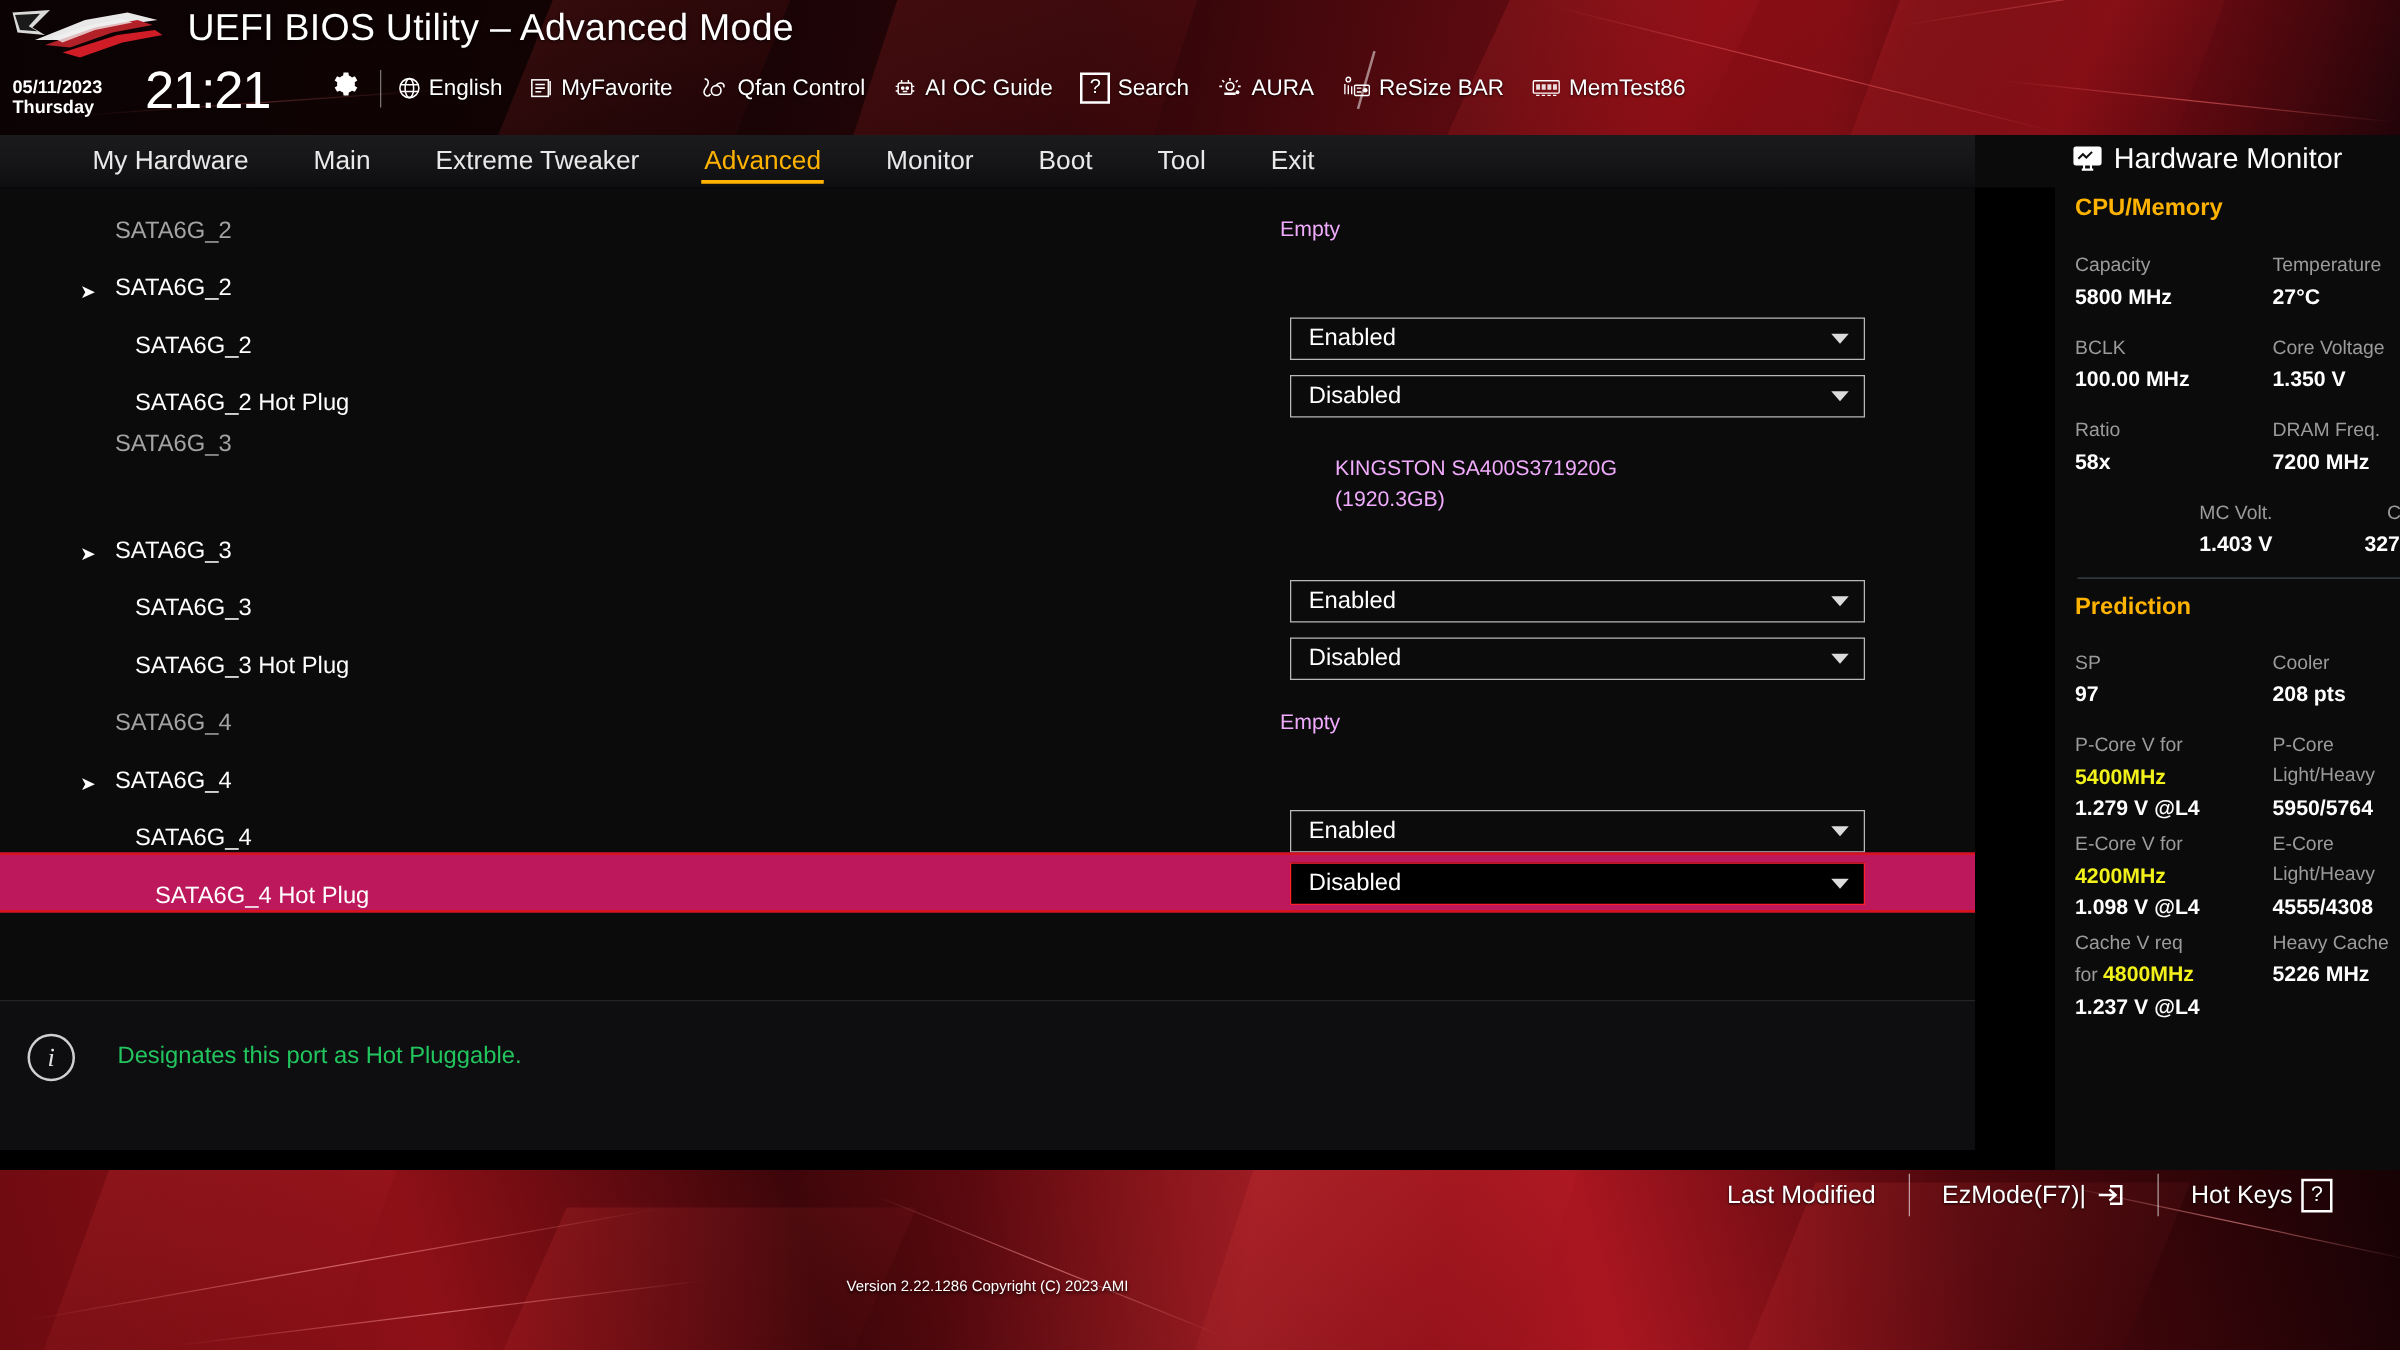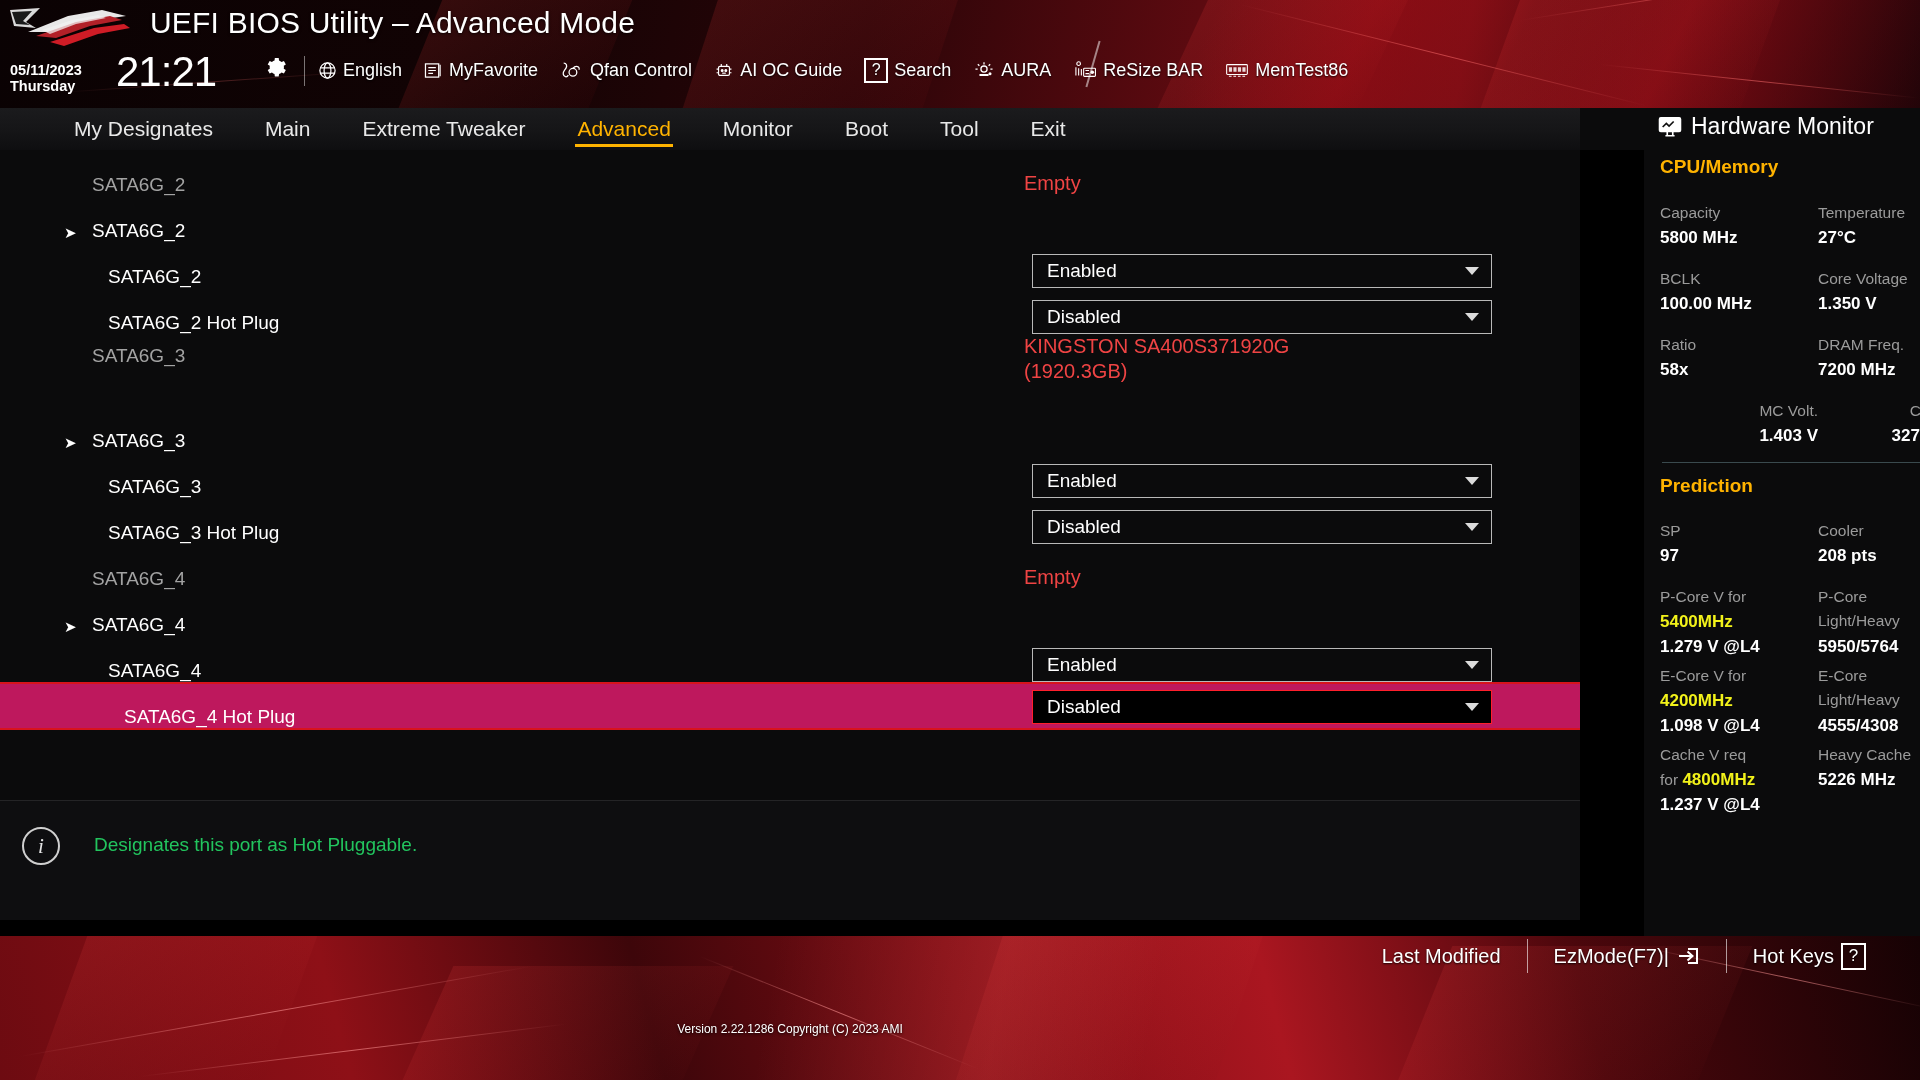--- a/index.html
+++ b/index.html
@@ -47,21 +47,21 @@
   .hwhdr { position:absolute; left:1580px; top:108px; width:340px; height:42px; background:#0b0b0c; }
 
   
   .content { position:absolute; left:0; top:150px; width:1580px; height:650px; background:#0b0b0c; overflow:hidden; }
   .row { position:absolute; left:0; width:1580px; height:46px; display:flex; align-items:flex-end; }
   .row .lbl { font-size:19px; white-space:nowrap; }
   .row.dim .lbl { color:#a3a3a3; }
   .row.lvl0 .lbl { padding-left:92px; }
   .row.sub .lbl { padding-left:108px; color:#ffffff; }
   .arrow { position:absolute; left:64px; color:#fff; font-size:15px; }
-  .val-text { position:absolute; left:1024px; font-size:20px; color:#ef4444; line-height:25px; }
+  .val-text { position:absolute; left:1024px; font-size:17px; color:#f0abfc; line-height:25px; }
   .row.selected { background:#be185d; border-top:2px solid #d8131d; border-bottom:2px solid #d8131d;padding-left:16px; }
   .row.selected .lbl { color:#ffffff; }
 
   .dropdown {
     position:absolute; left:1032px; width:460px; height:34px;
     border:1px solid #b9b9b9; background:#0b0b0c;
     display:flex; align-items:center; justify-content:space-between; padding:0 12px 0 14px;
   }
   .dropdown .dv { font-size:19px; color:#ffffff; }
   .dropdown .caret { width:0;height:0;border-left:7px solid transparent;border-right:7px solid transparent;border-top:8px solid #dcdcdc; }
@@ -205,21 +205,21 @@
         <path d="M4 7h3.5v5H4zM9 7h3.5v5H9zM14 7h3.5v5H14zM19 7h3.5v5H19z" fill="#fff" stroke="none" opacity=".85"></path>
         <path d="M4 17h3M9 17h3M14 17h3M19 17h3"></path>
       </svg>
       <span>MemTest86</span>
     </div>
   </div>
   <div class="tb-slash"></div>
 </div>
 
 <div class="navbar">
-  <div class="nav-tab">My Designates</div>
+  <div class="nav-tab">My Hardware</div>
   <div class="nav-tab">Main</div>
   <div class="nav-tab">Extreme Tweaker</div>
   <div class="nav-tab active">Advanced</div>
   <div class="nav-tab">Monitor</div>
   <div class="nav-tab">Boot</div>
   <div class="nav-tab">Tool</div>
   <div class="nav-tab">Exit</div>
 </div>
 <div class="hwhdr"></div>
 
@@ -246,21 +246,21 @@
   <div class="row sub" style="top:138px;">
     <span class="lbl">SATA6G_2 Hot Plug</span>
     <span class="dropdown">
       <span class="dv">Disabled</span>
       <span class="caret"></span>
     </span>
   </div>
 
   <div class="row dim lvl0" style="top:184px;height:72px;align-items:flex-start;padding-top:11px;">
     <span class="lbl">SATA6G_3</span>
-    <span class="val-text" style="top:0;white-space:pre-line;">KINGSTON SA400S371920G
+    <span class="val-text" style="top:28px;white-space:pre-line;margin-left:44px;">KINGSTON SA400S371920G
 (1920.3GB)</span>
   </div>
 
   <div class="row lvl0" style="top:256px;">
     <span class="arrow">➤</span>
     <span class="lbl">SATA6G_3</span>
   </div>
 
   <div class="row sub" style="top:302px;">
     <span class="lbl">SATA6G_3</span>

